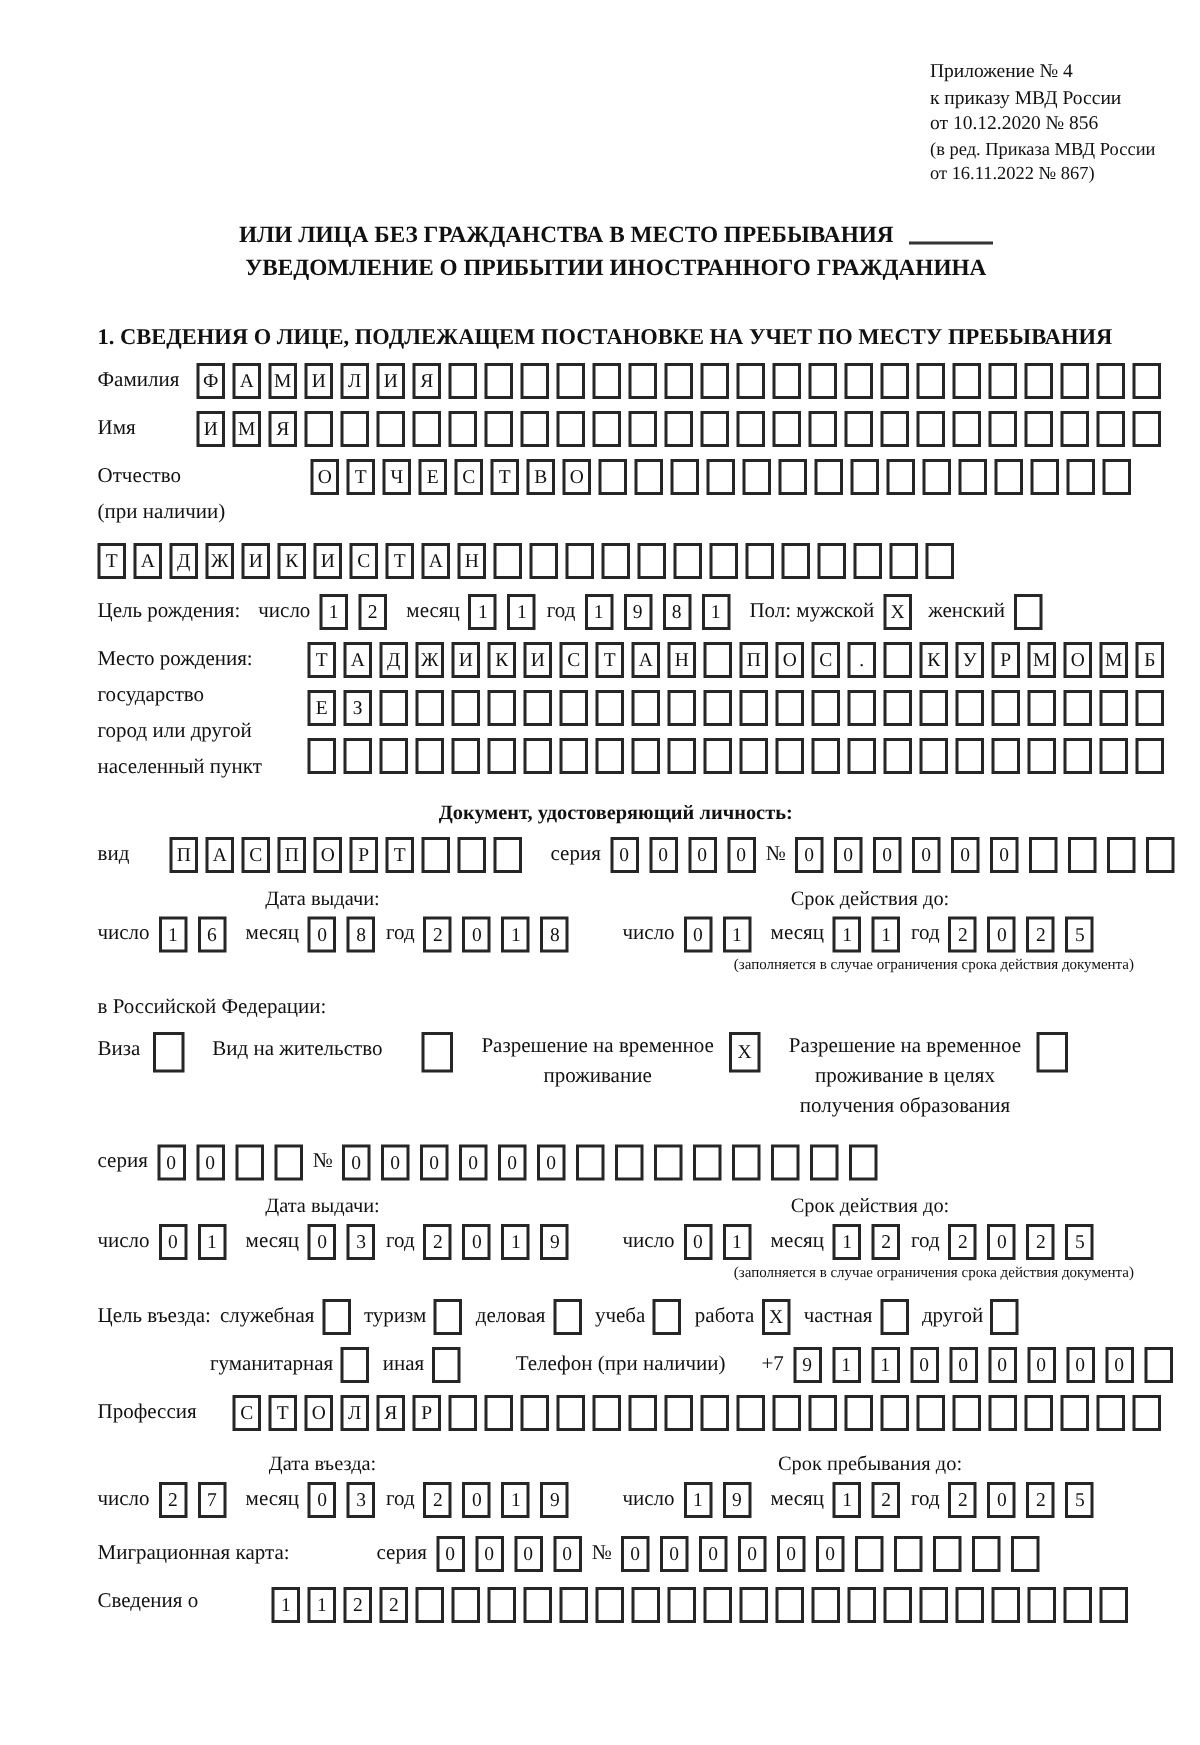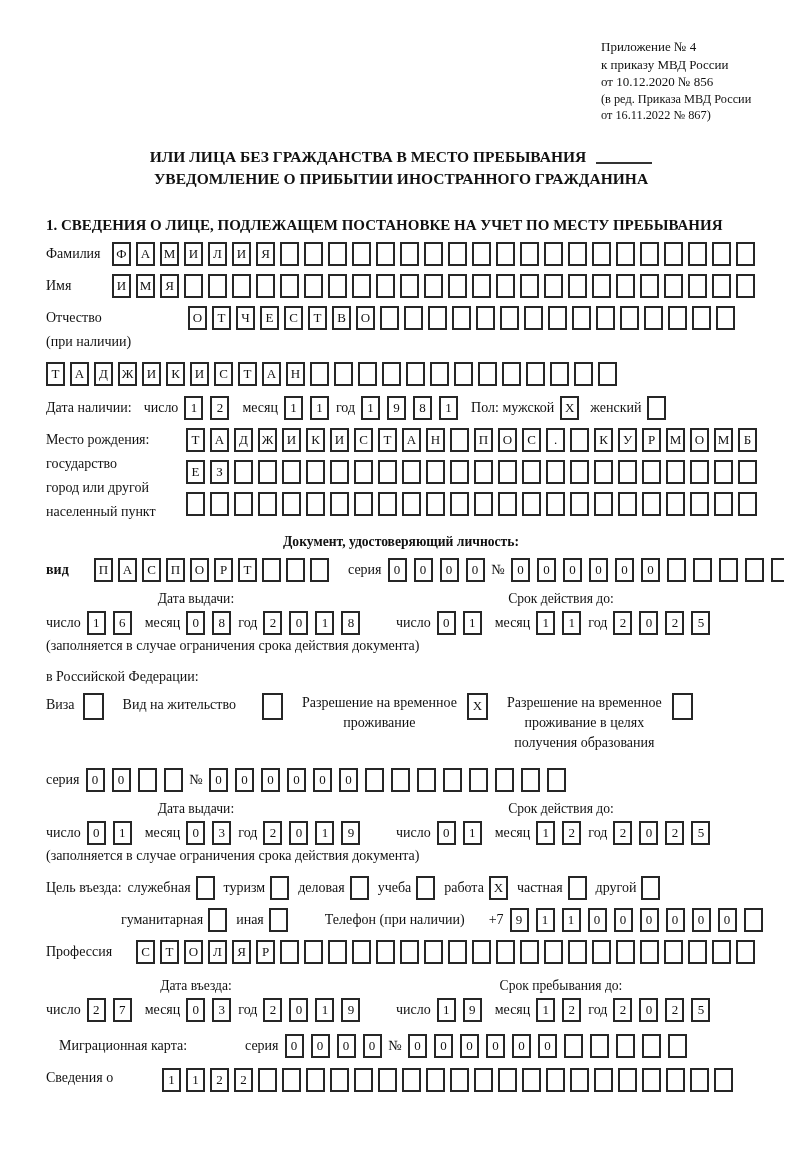--- a/index.html
+++ b/index.html
@@ -1,17 +1,17 @@
 <!DOCTYPE html>
 <html lang="ru"><head>
 <meta charset="utf-8">
 <style>
   html,body{margin:0;padding:0;background:#fff;}
   body{width:800px;height:1163px;font-family:"Liberation Serif","DejaVu Serif",serif;color:#111;}
-  .page{box-sizing:border-box;width:784px;height:1163px;padding:38px 28px 10px 46px;overflow:hidden;}
+  .page{box-sizing:border-box;width:784px;height:1163px;padding:38px 28px 10px 65px;overflow:hidden;}
 
   .ref{margin-left:555px;width:200px;font-size:13px;line-height:1.35;}
   .ref .r{white-space:nowrap;}
   .ref .r.small{font-size:12.3px;}
   .forma{margin-top:26px;text-align:right;padding-right:10px;font-weight:bold;font-size:14.5px;letter-spacing:.5px;}
 
   .title{margin-top:22px;text-align:center;font-weight:bold;font-size:15.5px;line-height:1.45;}
   .blankline{display:inline-block;width:56px;border-bottom:2px solid #333;margin-left:10px;vertical-align:-2px;}
   .sec1{margin-top:26px;font-weight:bold;font-size:15px;white-space:nowrap;}
 
@@ -19,32 +19,32 @@
   .lbl{font-size:14px;line-height:24px;flex:0 0 auto;}
   .cells{display:inline-flex;flex:0 0 auto;}
   .cell{display:inline-flex;align-items:center;justify-content:center;
         width:19px;height:24px;box-sizing:border-box;border:2px solid #262626;
         margin-right:5px;font-size:13px;background:#fff;flex:0 0 auto;}
   .cells.wide .cell{margin-right:7px;}
   .stack>.cells{display:flex;margin-bottom:8px;}
   .ml{margin-left:6px;} .mr{margin-right:6px;}
 
   .w-surname{width:66px;} .w-patr{width:142px;} .w-cit{width:121px;} .w-bp{width:140px;}
-  .w-vid{width:48px;font-weight:bold;} .w-prof{width:90px;} .w-reps{width:116px;} .w-mig{width:186px;}
+  .w-vid{width:48px;} .w-prof{width:90px;} .w-reps{width:116px;} .w-mig{width:186px;}
 
   .multiline div{line-height:24px;}
   .center-b{margin-top:10px;text-align:center;font-weight:bold;font-size:13.6px;}
 
   .two-col{display:flex;margin-top:9px;}
   .col-l{width:350px;} .col-r{flex:1;}
   .gh{font-size:13.6px;text-align:center;margin-bottom:4px;}
   .col-l .gh{width:300px;} .col-r .gh{width:330px;}
   .dline{display:flex;align-items:center;}
   .dline .lbl{line-height:24px;margin-right:6px;}
-  .note{margin-top:3px;text-align:left;font-size:14px;}
+  .note{margin-top:3px;text-align:right;font-size:10px;}
 
   .plain{margin-top:12px;font-size:14px;line-height:1.5;}
   .cbrow{display:flex;margin-top:6px;align-items:flex-start;}
   .cbitem{display:flex;align-items:flex-start;margin-right:14px;}
   .cbitem .lbl{margin-right:8px;}
   .cbblock{text-align:center;font-size:14px;line-height:1.45;margin-right:10px;}
   .checkbox{width:21px;height:27px;}
 
   .purpose{display:flex;align-items:flex-end;margin-right:9px;}
   .purpose .lbl{margin-right:5px;}
@@ -193,21 +193,21 @@
         <span class="cell"></span>
         <span class="cell"></span>
         <span class="cell"></span>
         <span class="cell"></span>
         <span class="cell"></span>
         <span class="cell"></span>
       </span>
   </div>
 
   <div class="frow" style="margin-top:10px;">
-    <span class="lbl mr">Дата наличии:</span>
+    <span class="lbl mr">Цель рождения:</span>
     <span class="lbl mr ml">число</span>
     <span class="cells wide">
         <span class="cell">1</span>
         <span class="cell">2</span>
       </span>
     <span class="lbl mr ml">месяц</span>
     <span class="cells wide">
         <span class="cell">1</span>
         <span class="cell">1</span>
       </span>
@@ -634,21 +634,21 @@
         <span class="cells wide">
             <span class="cell">2</span>
             <span class="cell">0</span>
             <span class="cell">2</span>
             <span class="cell">5</span>
           </span>
       </div>
     </div>
   </div>
 
-  <div class="frow" style="margin-top:12px;margin-left:13px;">
+  <div class="frow" style="margin-top:12px;">
     <span class="lbl w-mig">Миграционная карта:</span>
     <span class="lbl mr">серия</span>
     <span class="cells wide">
         <span class="cell">0</span>
         <span class="cell">0</span>
         <span class="cell">0</span>
         <span class="cell">0</span>
       </span>
     <span class="lbl mr">№</span>
     <span class="cells wide">

